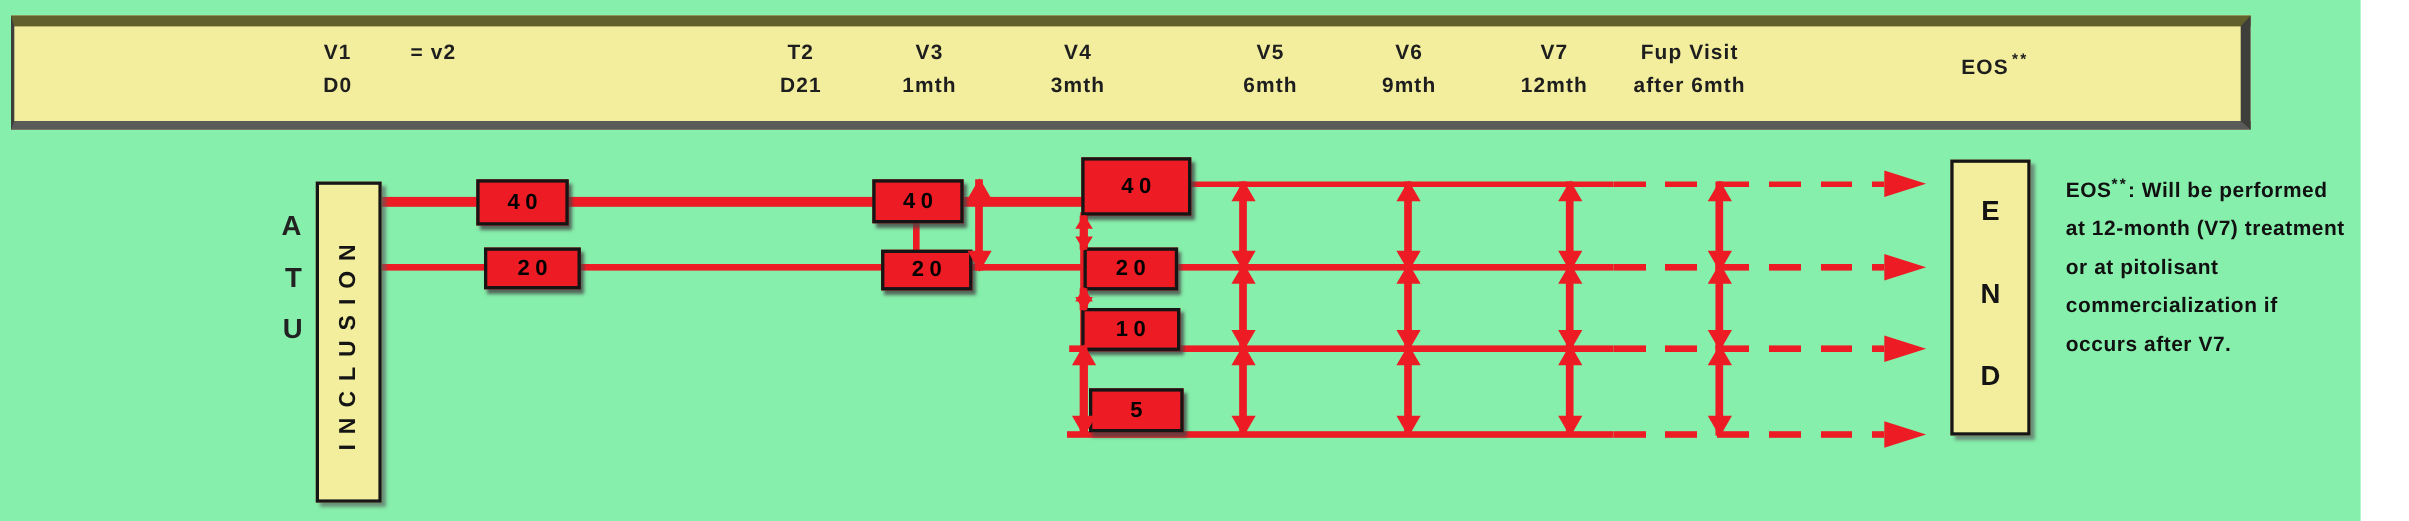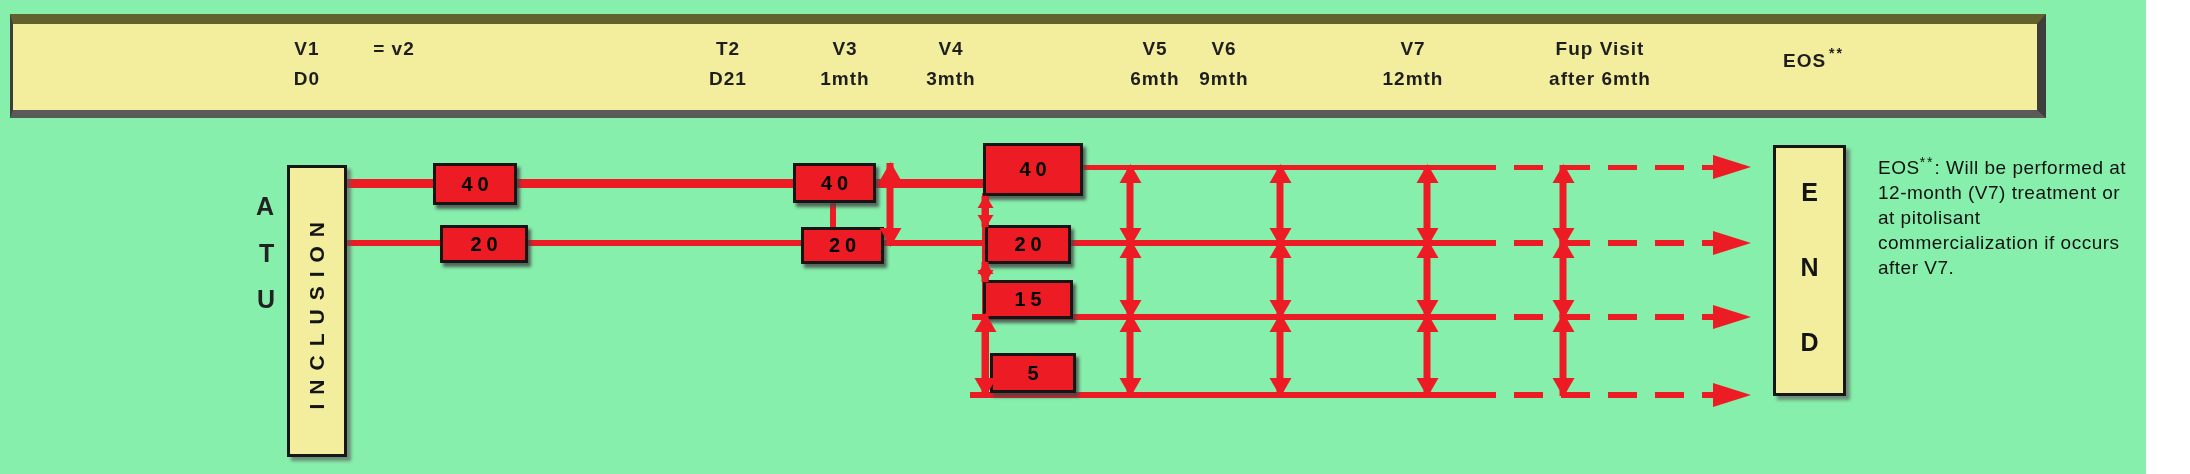--- a/index.html
+++ b/index.html
@@ -73,21 +73,21 @@
   .varrow.sm::before{border-left-width:8px;border-right-width:8px;border-bottom-width:13px;}
   .varrow.sm::after{border-left-width:8px;border-right-width:8px;border-top-width:13px;}
   .rarrow{
     position:absolute; width:0; height:0; z-index:2;
     border-top:12px solid transparent; border-bottom:12px solid transparent;
     border-left:38px solid #ED1C24;
   }
   
   .note{
     position:absolute; left:1878px; top:150px; width:256px;
-    font-weight:400; font-size:19px; line-height:25px; letter-spacing:0.5px; color:#111;
+    font-weight:700; font-size:19px; line-height:35px; letter-spacing:0.5px; color:#111;
   }
   .note sup{font-size:14px; letter-spacing:2px;}
 </style>
 </head>
 <body>
 
 <div id="stage">
 
   <div class="band"></div>
 
@@ -99,37 +99,37 @@
     <span>= v2</span>
   </div>
   <div class="hlabel" style="left:728px">
     <span>T2</span>
     <span>D21</span>
   </div>
   <div class="hlabel" style="left:845px">
     <span>V3</span>
     <span>1mth</span>
   </div>
-  <div class="hlabel" style="left:951px">
+  <div class="hlabel" style="left:980px">
     <span>V4</span>
     <span>3mth</span>
   </div>
   <div class="hlabel" style="left:1155px">
     <span>V5</span>
     <span>6mth</span>
   </div>
-  <div class="hlabel" style="left:1224px">
+  <div class="hlabel" style="left:1281px">
     <span>V6</span>
     <span>9mth</span>
   </div>
   <div class="hlabel" style="left:1413px">
     <span>V7</span>
     <span>12mth</span>
   </div>
-  <div class="hlabel" style="left:1600px">
+  <div class="hlabel" style="left:1536px">
     <span>Fup Visit</span>
     <span>after 6mth</span>
   </div>
   <div class="hlabel" style="left:1812px; top:40px">
     <span><span>EOS</span><sup>**</sup></span>
   </div>
 
   <span class="sideletter" style="left:256px; top:192px">A</span>
   <span class="sideletter" style="left:259px; top:239px">T</span>
   <span class="sideletter" style="left:257px; top:285px">U</span>
@@ -180,21 +180,21 @@
   <div class="varrow" style="left:1563px; top:314px; height:82px"></div>
 
   <div class="dose" style="left:433px; top:163px; width:84px; height:42px">40</div>
   <div class="dose" style="left:440px; top:225px; width:88px; height:38px">20</div>
 
   <div class="dose" style="left:793px; top:163px; width:83px; height:40px">40</div>
   <div class="dose" style="left:801px; top:227px; width:83px; height:37px">20</div>
 
   <div class="dose" style="left:983px; top:143px; width:100px; height:53px">40</div>
   <div class="dose" style="left:985px; top:225px; width:86px; height:39px">20</div>
-  <div class="dose" style="left:983px; top:280px; width:90px; height:39px">15</div>
+  <div class="dose" style="left:983px; top:280px; width:90px; height:39px">10</div>
   <div class="dose" style="left:990px; top:353px; width:86px; height:40px">5</div>
 
   <div class="ybox endbox" style="left:1773px; top:145px; width:73px; height:251px">
     <span>E</span>
     <span>N</span>
     <span>D</span>
   </div>
 
   <div class="note">
     <span>EOS</span><sup>**</sup><span>: Will be performed at 12-month (V7) treatment or at pitolisant commercialization if occurs after V7.</span>

